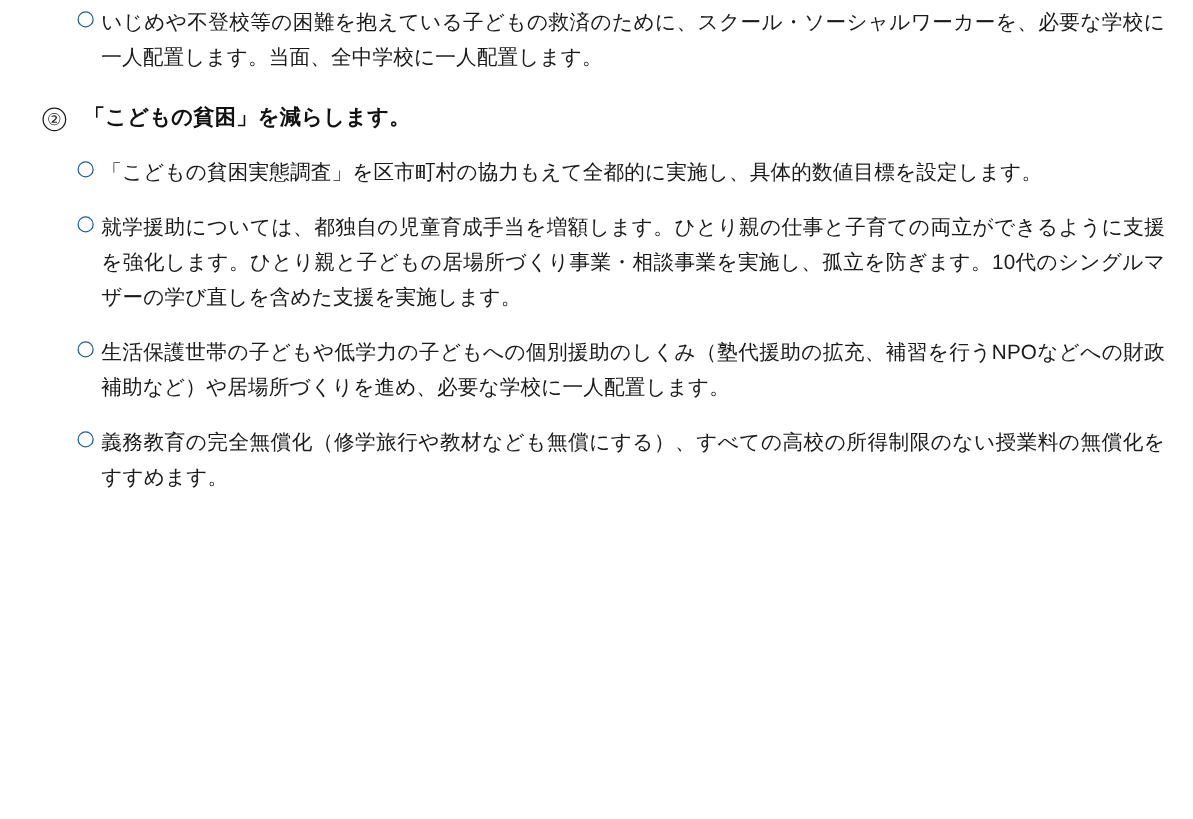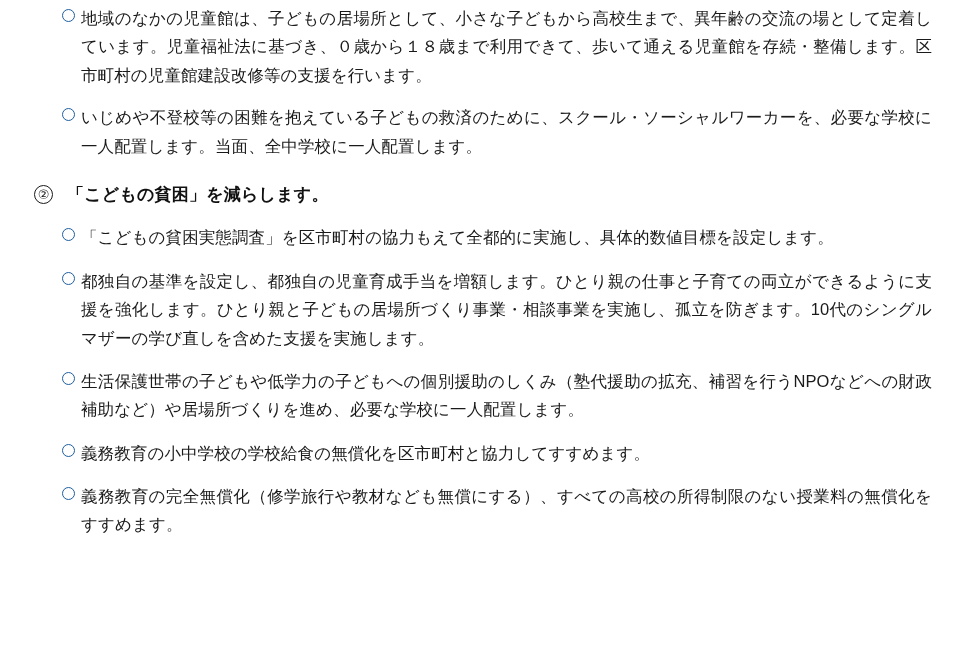--- a/index.html
+++ b/index.html
@@ -73,20 +73,21 @@
     margin: 3px 14px 0 0;
     box-sizing: border-box;
     color: #1a1a1a;
   }
   .section-title {
     font-size: 17px;
     font-weight: bold;
     line-height: 1.5;
     color: #111111;
     letter-spacing: 0.2px;
+    font-family: Liberation Mono, monospace;
   }
 
   
   .sub-list {
     padding-left: 28px;
   }
   .top-list {
     padding-left: 28px;
   }
   .sub-list .bullet-item {
@@ -94,49 +95,41 @@
   }
 </style>
 </head>
 <body>
 
 <div class="page">
 
   <ul class="bullet-list top-list">
     <li class="bullet-item">
       <span class="bullet-marker"></span>
-      <span class="bullet-text">地域のなかの児童館は、子どもの居場所として、小さな子どもから高校生まで、異年齢の交流の場として定着しています。児童福祉法に基づき、０歳から１８歳まで利用できて、歩いて通える児童館を存続・整備します。区市町村の児童館建設改修等の支援を行います。</span>
-    </li>
-    <li class="bullet-item">
-      <span class="bullet-marker"></span>
       <span class="bullet-text">いじめや不登校等の困難を抱えている子どもの救済のために、スクール・ソーシャルワーカーを、必要な学校に一人配置します。当面、全中学校に一人配置します。</span>
     </li>
   </ul>
 
   <div class="section-heading">
     <span class="section-number">②</span>
     <span class="section-title">「こどもの貧困」を減らします。</span>
   </div>
 
   <ul class="bullet-list sub-list">
     <li class="bullet-item">
       <span class="bullet-marker"></span>
       <span class="bullet-text">「こどもの貧困実態調査」を区市町村の協力もえて全都的に実施し、具体的数値目標を設定します。</span>
     </li>
     <li class="bullet-item">
       <span class="bullet-marker"></span>
-      <span class="bullet-text">都独自の基準を設定し、都独自の児童育成手当を増額します。ひとり親の仕事と子育ての両立ができるように支援を強化します。ひとり親と子どもの居場所づくり事業・相談事業を実施し、孤立を防ぎます。10代のシングルマザーの学び直しを含めた支援を実施します。</span>
+      <span class="bullet-text">就学援助については、都独自の児童育成手当を増額します。ひとり親の仕事と子育ての両立ができるように支援を強化します。ひとり親と子どもの居場所づくり事業・相談事業を実施し、孤立を防ぎます。10代のシングルマザーの学び直しを含めた支援を実施します。</span>
     </li>
     <li class="bullet-item">
       <span class="bullet-marker"></span>
       <span class="bullet-text">生活保護世帯の子どもや低学力の子どもへの個別援助のしくみ（塾代援助の拡充、補習を行うNPOなどへの財政補助など）や居場所づくりを進め、必要な学校に一人配置します。</span>
-    </li>
-    <li class="bullet-item">
-      <span class="bullet-marker"></span>
-      <span class="bullet-text">義務教育の小中学校の学校給食の無償化を区市町村と協力してすすめます。</span>
     </li>
     <li class="bullet-item">
       <span class="bullet-marker"></span>
       <span class="bullet-text">義務教育の完全無償化（修学旅行や教材なども無償にする）、すべての高校の所得制限のない授業料の無償化をすすめます。</span>
     </li>
   </ul>
 
 </div>
 
 </body></html>

